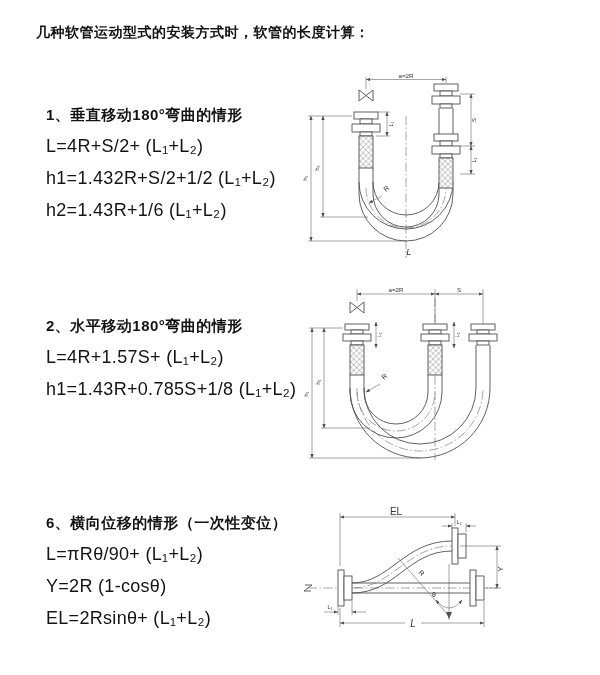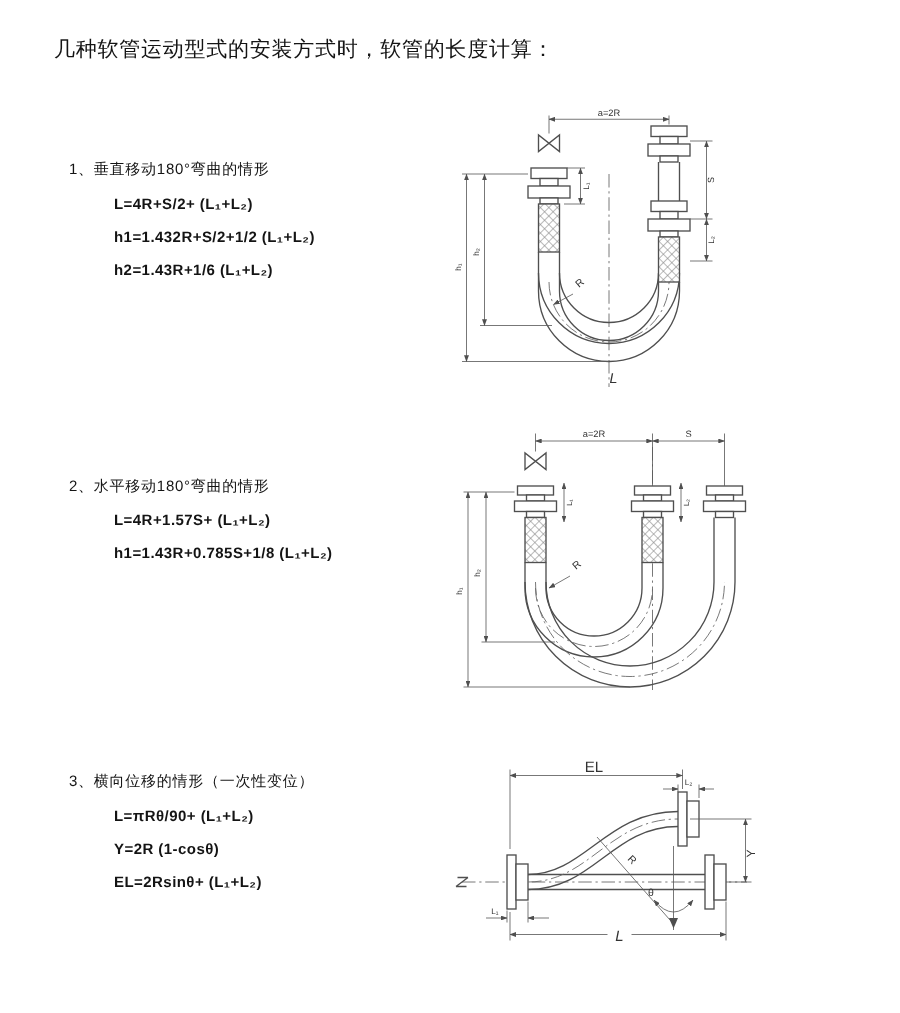--- a/index.html
+++ b/index.html
@@ -1,26 +1,26 @@
 <!DOCTYPE html>
 <html><head>
 <meta charset="utf-8">
 <style>
   html,body{margin:0;padding:0;}
   body{
     width:600px;height:675px;background:#ffffff;position:relative;
     font-family:"Liberation Sans","DejaVu Sans",sans-serif;color:#1a1a1a;overflow:hidden;
   }
   .page-title{
-    position:absolute;left:36px;top:24px;font-size:14px;font-weight:normal;
+    position:absolute;left:36px;top:24px;font-size:14px;font-weight:bold;
     letter-spacing:.5px;color:#141414;
   }
   .sec{position:absolute;left:46px;}
-  .sec-heading{font-size:10px;font-weight:normal;color:#141414;letter-spacing:.5px;}
-  .formula{font-size:10px;color:#141414;margin-left:30px;margin-top:11px;letter-spacing:.3px;font-weight:bold;}
+  .sec-heading{font-size:15px;font-weight:bold;color:#141414;letter-spacing:.5px;}
+  .formula{font-size:18px;color:#141414;margin-top:11px;letter-spacing:.3px;}
   .diagram{position:absolute;}
   svg{display:block;}
   svg text{fill:#333;font-family:"Liberation Sans","DejaVu Sans",sans-serif;}
   .draw{stroke:#4f4f4f;stroke-width:.9;fill:none;}
   .fl{stroke:#4f4f4f;stroke-width:.9;fill:#ffffff;}
   .dim{stroke:#5a5a5a;stroke-width:.55;fill:none;}
   .cl{stroke:#6a6a6a;stroke-width:.6;fill:none;stroke-dasharray:9 2.5 1.5 2.5;}
 </style>
 </head>
 <body>
@@ -198,21 +198,21 @@
   <line class="dim" x1="24" y1="46" x2="24" y2="146" marker-start="url(#ar2)" marker-end="url(#ar2)"></line>
   <text x="8" y="112" font-size="5.4" text-anchor="middle" transform="rotate(-90 8 112)">h₁</text>
   <text x="20" y="100" font-size="5.4" text-anchor="middle" transform="rotate(-90 20 100)">h₂</text>
 
   <text x="84" y="98" font-size="7" transform="rotate(-40 84 98)">R</text>
   <line class="dim" x1="80" y1="102" x2="66" y2="110" marker-end="url(#ar2)"></line>
 </svg>
 </div>
 
 <div class="sec" style="top:514px;">
-  <div class="sec-heading">3、横向位移的情形（一次性变位）</div>
+  <div class="sec-heading">6、横向位移的情形（一次性变位）</div>
   <div class="formula">L=πRθ/90+ (L₁+L₂)</div>
   <div class="formula">Y=2R (1-cosθ)</div>
   <div class="formula">EL=2Rsinθ+ (L₁+L₂)</div>
 </div>
 
 <div class="diagram" style="left:300px;top:502px;">
 <svg width="272" height="158" viewBox="0 0 272 158">
   <defs>
     <marker id="ar3" viewBox="0 0 8 6" markerWidth="8" markerHeight="6" refX="7.5" refY="3" orient="auto-start-reverse">
       <path d="M0,0 L8,3 L0,6 Z" fill="#4f4f4f"></path>

